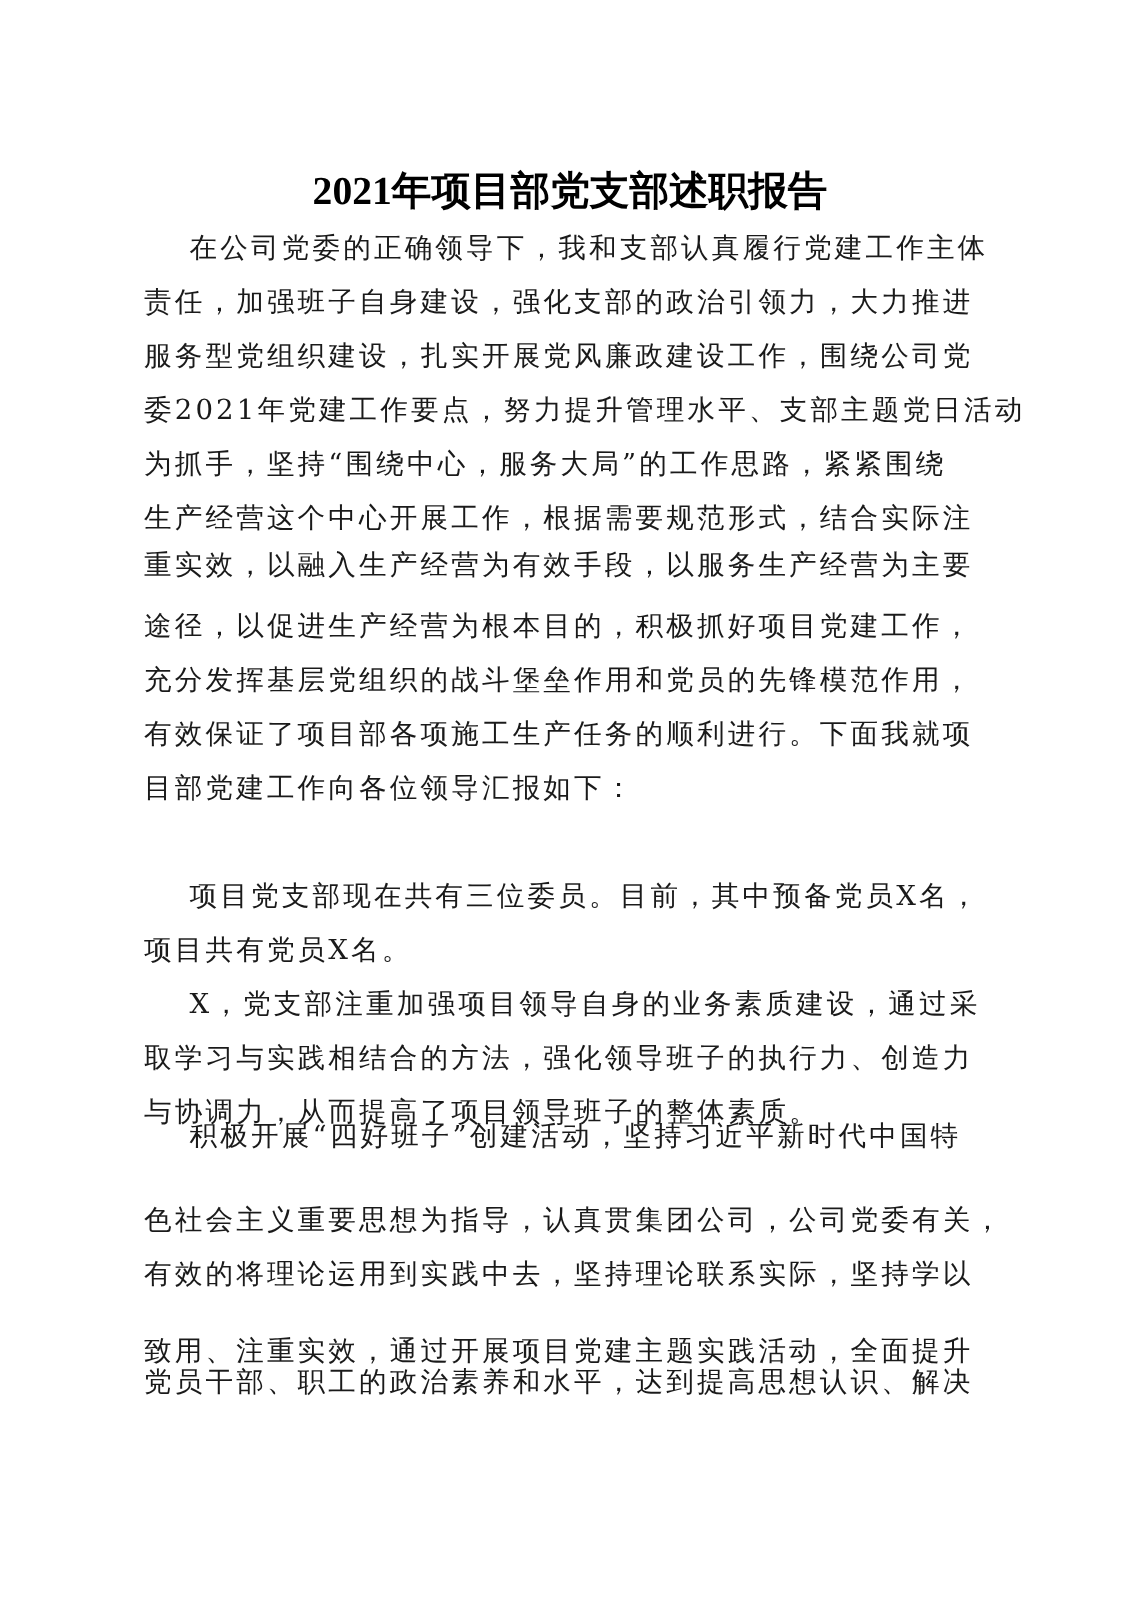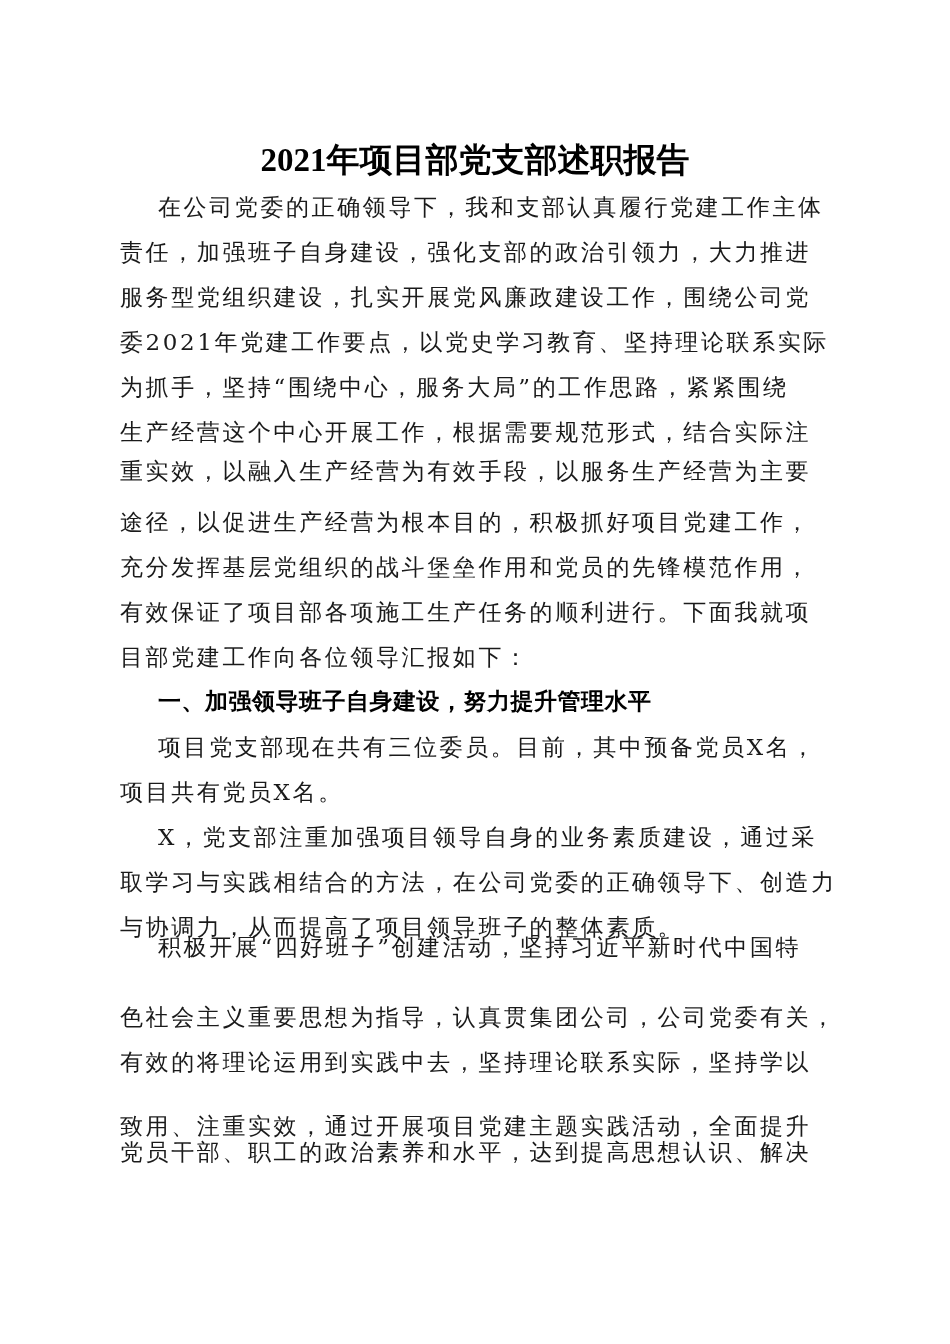--- a/index.html
+++ b/index.html
@@ -20,40 +20,39 @@
 <body>
 
 <div class="page">
 
   <div class="title">2021年项目部党支部述职报告</div>
 
   <div>
     <div class="line indent" style="top:192px">在公司党委的正确领导下，我和支部认真履行党建工作主体</div>
     <div class="line" style="top:237px">责任，加强班子自身建设，强化支部的政治引领力，大力推进</div>
     <div class="line" style="top:282px">服务型党组织建设，扎实开展党风廉政建设工作，围绕公司党</div>
-    <div class="line" style="top:327px">委2021年党建工作要点，以党史学习教育、坚持理论联系实际</div>
+    <div class="line" style="top:327px">委2021年党建工作要点，努力提升管理水平、支部主题党日活动</div>
     <div class="line" style="top:372px">为抓手，坚持“围绕中心，服务大局”的工作思路，紧紧围绕</div>
     <div class="line" style="top:417px">生产经营这个中心开展工作，根据需要规范形式，结合实际注</div>
     <div class="line" style="top:456px">重实效，以融入生产经营为有效手段，以服务生产经营为主要</div>
     <div class="line" style="top:507px">途径，以促进生产经营为根本目的，积极抓好项目党建工作，</div>
     <div class="line" style="top:552px">充分发挥基层党组织的战斗堡垒作用和党员的先锋模范作用，</div>
     <div class="line" style="top:597px">有效保证了项目部各项施工生产任务的顺利进行。下面我就项</div>
     <div class="line" style="top:642px">目部党建工作向各位领导汇报如下：</div>
   </div>
 
-  <div class="heading" style="top:686px">一、加强领导班子自身建设，努力提升管理水平</div>
 
   <div>
     <div class="line indent" style="top:732px">项目党支部现在共有三位委员。目前，其中预备党员X名，</div>
     <div class="line" style="top:777px">项目共有党员X名。</div>
   </div>
 
   <div>
     <div class="line indent" style="top:822px">X，党支部注重加强项目领导自身的业务素质建设，通过采</div>
-    <div class="line" style="top:867px">取学习与实践相结合的方法，在公司党委的正确领导下、创造力</div>
+    <div class="line" style="top:867px">取学习与实践相结合的方法，强化领导班子的执行力、创造力</div>
     <div class="line" style="top:912px">与协调力，从而提高了项目领导班子的整体素质。</div>
   </div>
 
   <div>
     <div class="line indent" style="top:932px">积极开展“四好班子”创建活动，坚持习近平新时代中国特</div>
     <div class="line" style="top:1002px">色社会主义重要思想为指导，认真贯集团公司，公司党委有关，</div>
     <div class="line" style="top:1047px">有效的将理论运用到实践中去，坚持理论联系实际，坚持学以</div>
     <div class="line" style="top:1111px">致用、注重实效，通过开展项目党建主题实践活动，全面提升</div>
     <div class="line" style="top:1137px">党员干部、职工的政治素养和水平，达到提高思想认识、解决</div>
   </div>

